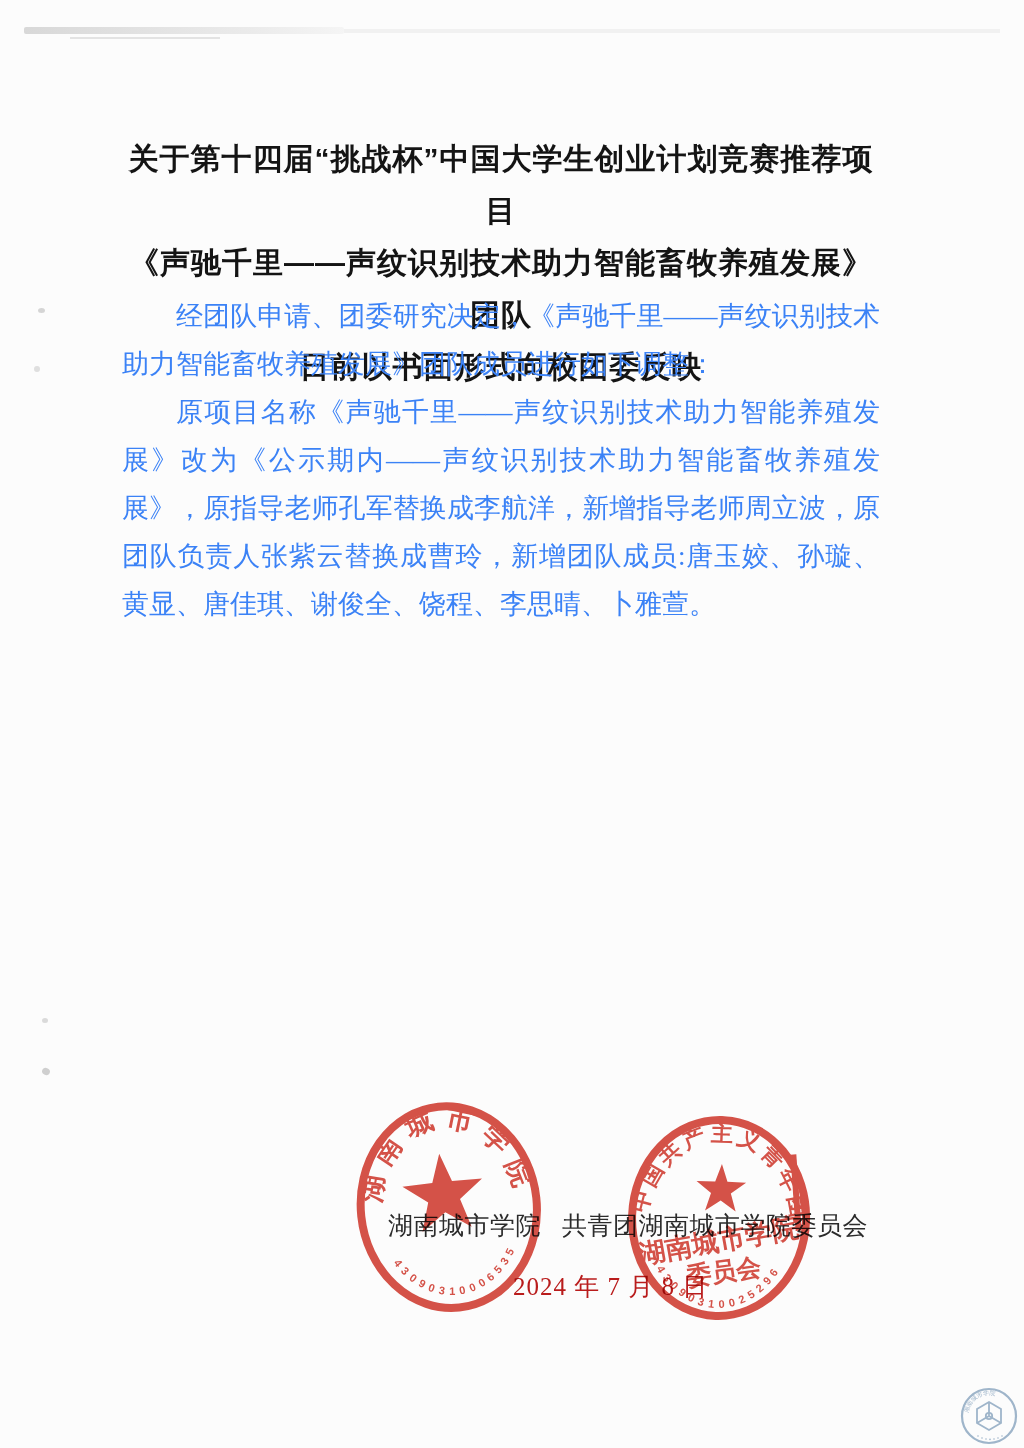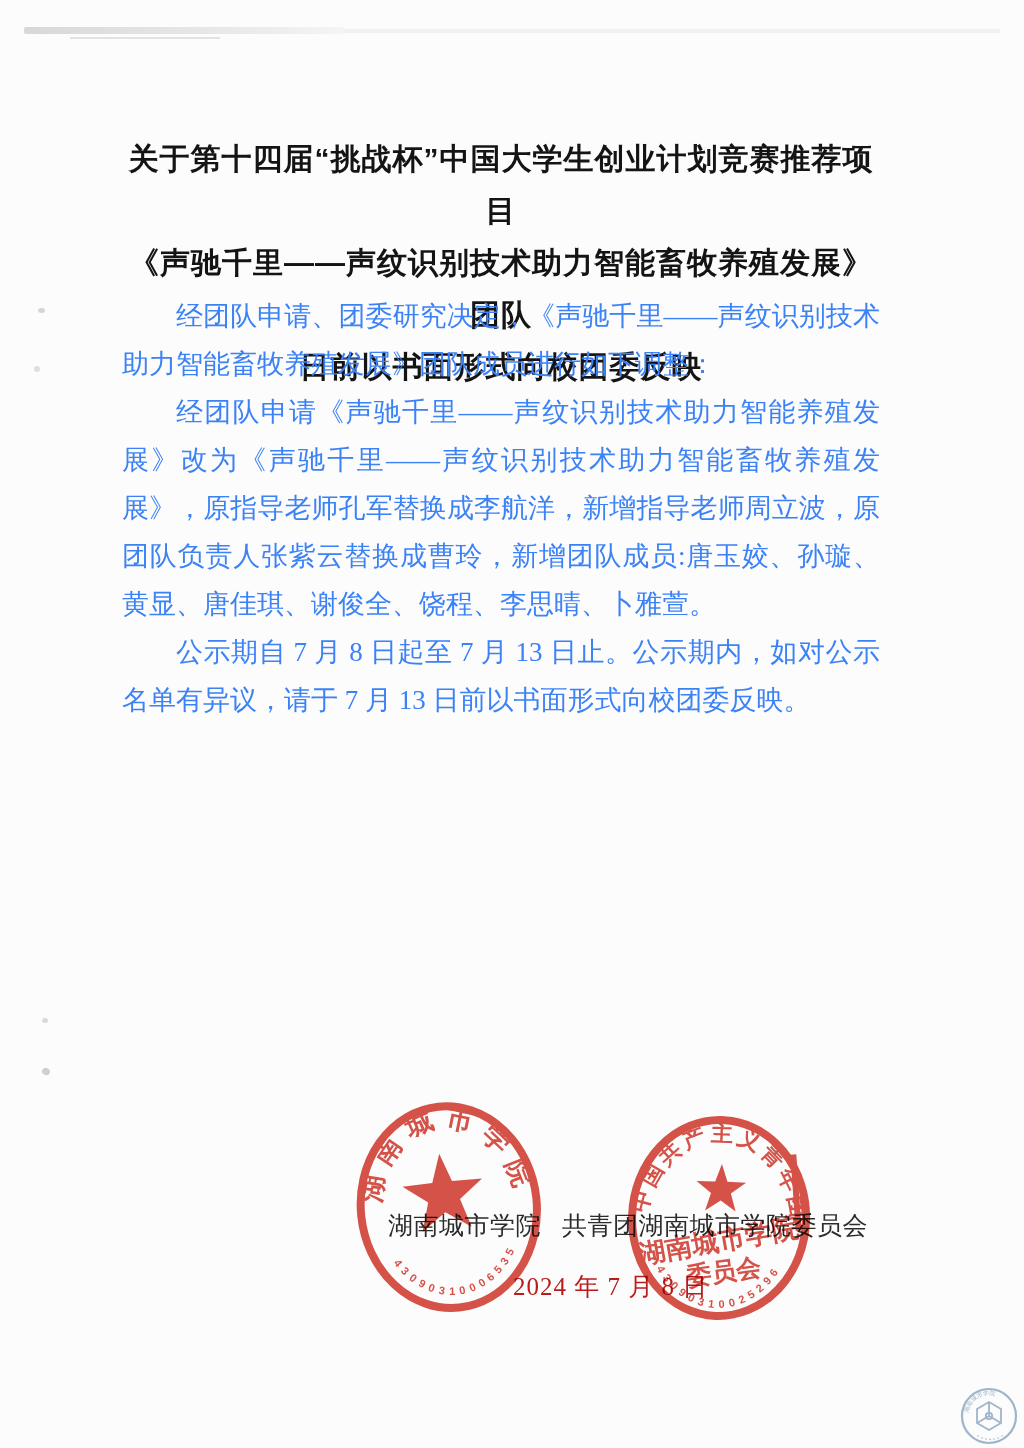--- a/index.html
+++ b/index.html
@@ -53,22 +53,21 @@
 <div class="speck sp4"></div>
 
 <div class="title">
   <div>关于第十四届“挑战杯”中国大学生创业计划竞赛推荐项目</div>
   <div>《声驰千里——声纹识别技术助力智能畜牧养殖发展》团队</div>
   <div>日前以书面形式向校团委反映</div>
 </div>
 
 <div class="bodytext">
   <p>经团队申请、团委研究决定，《声驰千里——声纹识别技术助力智能畜牧养殖发展》团队成员进行如下调整：</p>
-  <p>经团队申请《声驰千里——声纹识别技术助力智能养殖发展》改为《声驰千里——声纹识别技术助力智能畜牧养殖发展》，原指导老师孔军替换成李航洋，新增指导老师周立波，原团队负责人张紫云替换成曹玲，新增团队成员:唐玉姣、孙璇、黄显、唐佳琪、谢俊全、饶程、李思晴、卜雅萱。</p>
-  <p>公示期自 7 月 8 日起至 7 月 13 日止。公示期内，如对公示名单有异议，请于 7 月 13 日前以书面形式向校团委反映。</p>
+  <p>原项目名称《声驰千里——声纹识别技术助力智能养殖发展》改为《公示期内——声纹识别技术助力智能畜牧养殖发展》，原指导老师孔军替换成李航洋，新增指导老师周立波，原团队负责人张紫云替换成曹玲，新增团队成员:唐玉姣、孙璇、黄显、唐佳琪、谢俊全、饶程、李思晴、卜雅萱。</p>
 </div>
 
 <div class="sig sig-left">湖南城市学院</div>
 <div class="sig sig-right">共青团湖南城市学院委员会</div>
 <div class="date">2024 年 7 月 8 日</div>
 
 <svg class="seal seal-left" width="196" height="218" viewBox="0 0 196 218">
   <defs>
     <path id="lsTop" d="M 29,107 A 68,80 0 0 1 165,107" fill="none"></path>
     <path id="lsBot" d="M 23,107 A 74,88 0 0 0 171,107" fill="none"></path>

